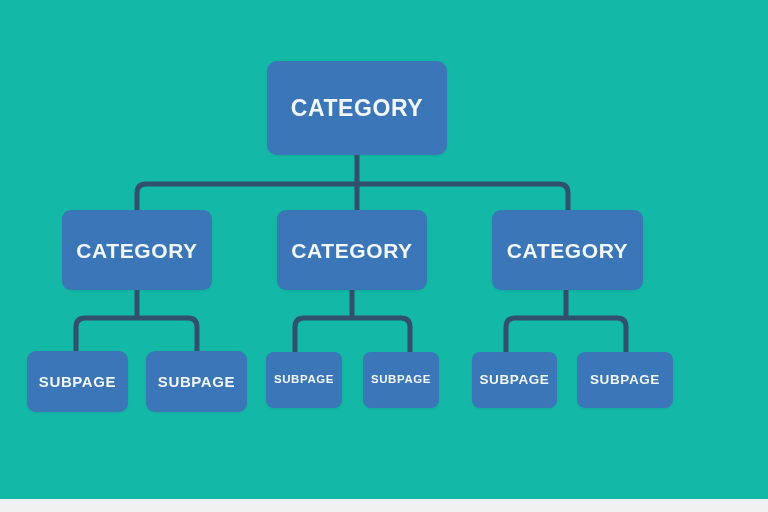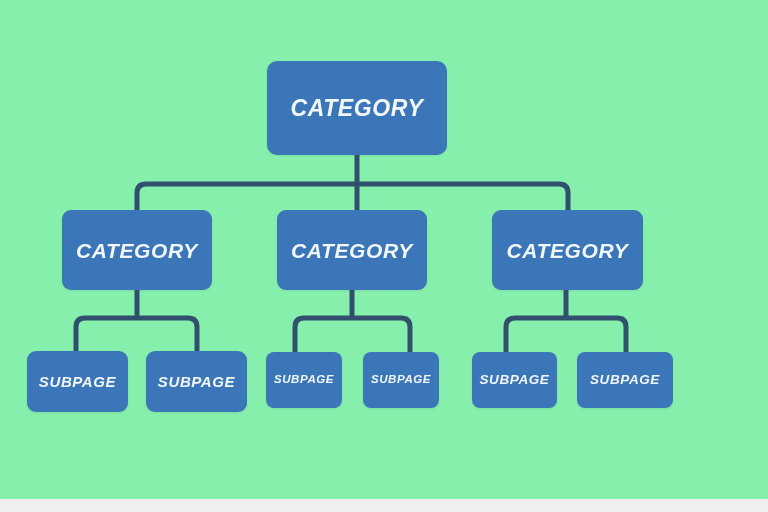--- a/index.html
+++ b/index.html
@@ -10,22 +10,21 @@
     width: 768px;
     height: 512px;
     background: #f0f0f0;
     font-family: "Liberation Sans", sans-serif;
     overflow: hidden;
   }
   #diagram-root {
     position: relative;
     width: 768px;
     height: 499px;
-    background: #86efac;
-    font-style: italic;
+    background: #14b8a6;
   }
   svg.connector-layer {
     position: absolute;
     left: 0;
     top: 0;
     width: 768px;
     height: 512px;
     pointer-events: none;
   }
   .node {

